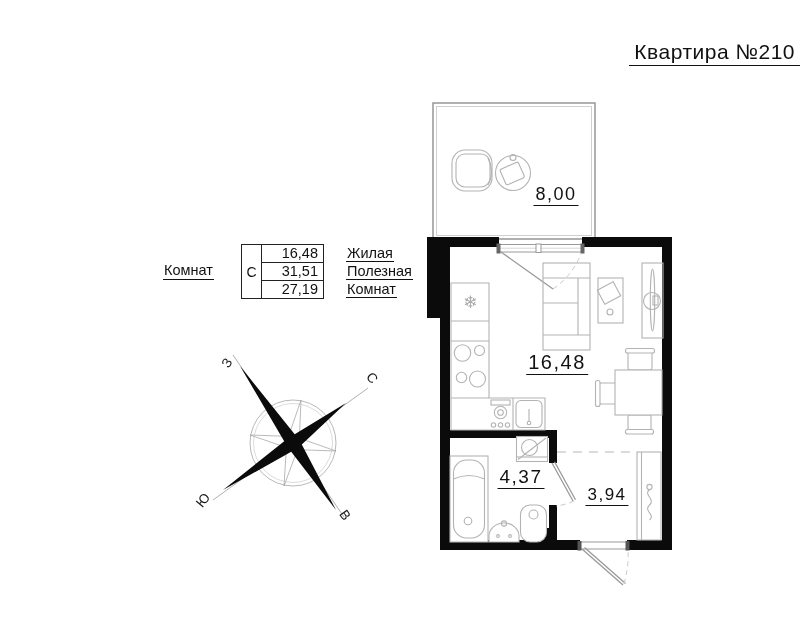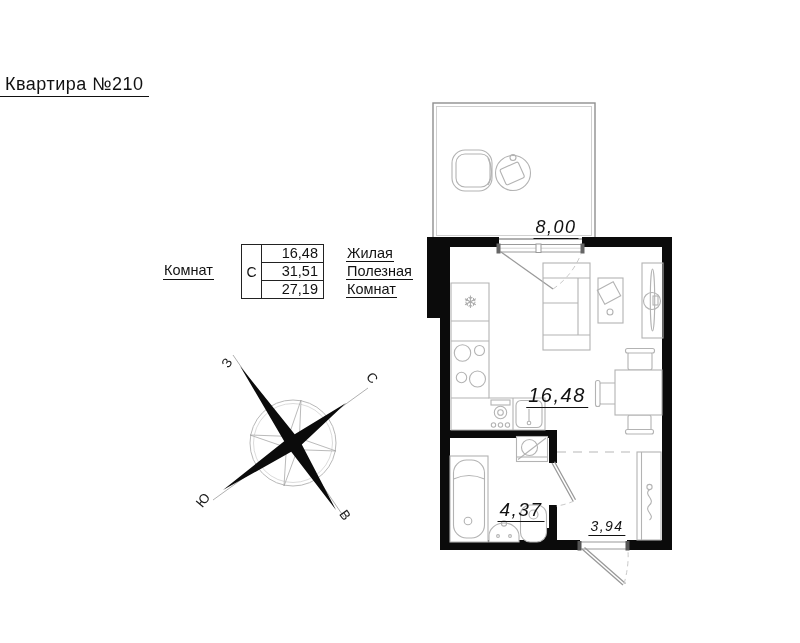--- a/index.html
+++ b/index.html
@@ -9,34 +9,34 @@
   
   .f{fill:none;stroke:#b3b3b3;stroke-width:1.1;}
   .ff{fill:#ffffff;stroke:#b3b3b3;stroke-width:1.1;}
   .thinwall{fill:none;stroke:#8f8f8f;stroke-width:1.4;}
   .thinwall2{fill:none;stroke:#cccccc;stroke-width:0.9;}
   .doorleaf{stroke:#9a9a9a;stroke-width:1.3;fill:none;}
   .swing{fill:none;stroke:#c9c9c9;stroke-width:1;stroke-dasharray:5 4;}
   .dashline{stroke:#cfcfcf;stroke-width:1.3;stroke-dasharray:9 7;}
   .icontext{font-size:17px;fill:#ababab;font-family:"DejaVu Sans",sans-serif;text-anchor:middle;}
   
-  .title{position:absolute;left:0;right:0;top:40px;text-align:left;font-size:18px;letter-spacing:0.5px;margin-top:34px;}
+  .title{position:absolute;left:0;right:0;top:40px;text-align:right;font-size:21px;letter-spacing:0.5px;}
   .title span{border-bottom:1.5px solid #111;padding:0 5px 2px;}
   .rooms-label{position:absolute;left:163px;top:262px;font-size:14.5px;}
   .rooms-label span{border-bottom:1.3px solid #111;padding:0 1px 1px;margin-top:17px;}
   .legend-table{position:absolute;left:241px;top:244px;display:flex;border:1.2px solid #222;background:#fff;}
   .lt-code{width:19px;display:flex;align-items:center;justify-content:center;
            border-right:1.2px solid #222;font-size:14px;}
   .lt-val{width:56px;height:17px;line-height:17px;text-align:right;padding-right:5px;
           font-size:14.5px;border-bottom:1.2px solid #222;}
   .lt-val.last{border-bottom:none;}
   .legend-labels{position:absolute;left:334px;top:245px;}
   .llrow{height:18.2px;line-height:17px;font-size:14.5px;margin-left:12px;}
   .llrow span{border-bottom:1.3px solid #111;padding:0 1px 0px;}
-  .area{position:absolute;transform:translateX(-50%);font-style:italic;white-space:nowrap;margin-top:33px;}
+  .area{position:absolute;transform:translateX(-50%);white-space:nowrap;}
   .area span{border-bottom:1.6px solid #111;padding:0 2px 1px;letter-spacing:1.5px;}
   .cletter{position:absolute;transform:translate(-50%,-50%) rotate(var(--r));
            font-size:13.5px;color:#1a1a1a;}
 </style>
 </head>
 <body>
 
 <div class="canvas">
 
   <svg width="800" height="643" viewBox="0 0 800 643">
@@ -223,21 +223,21 @@
 
   <div class="area" style="left:556px;top:184px;font-size:18px">
     <span>8,00</span>
   </div>
   <div class="area" style="left:557px;top:351px;font-size:20px">
     <span>16,48</span>
   </div>
   <div class="area" style="left:521px;top:466px;font-size:19px">
     <span>4,37</span>
   </div>
-  <div class="area" style="left:607px;top:485px;font-size:14px">
+  <div class="area" style="left:607px;top:485px;font-size:17px">
     <span>3,94</span>
   </div>
 
   <div class="cletter" style="left:227px;top:363px;--r:-57deg">
     <span>З</span>
   </div>
   <div class="cletter" style="left:372px;top:378px;--r:51deg">
     <span>С</span>
   </div>
   <div class="cletter" style="left:203px;top:500px;--r:-51deg">

